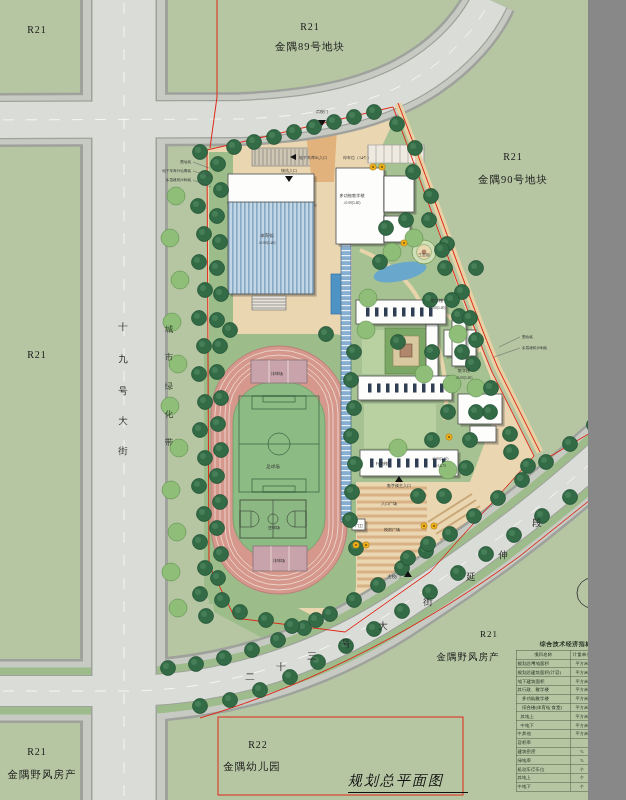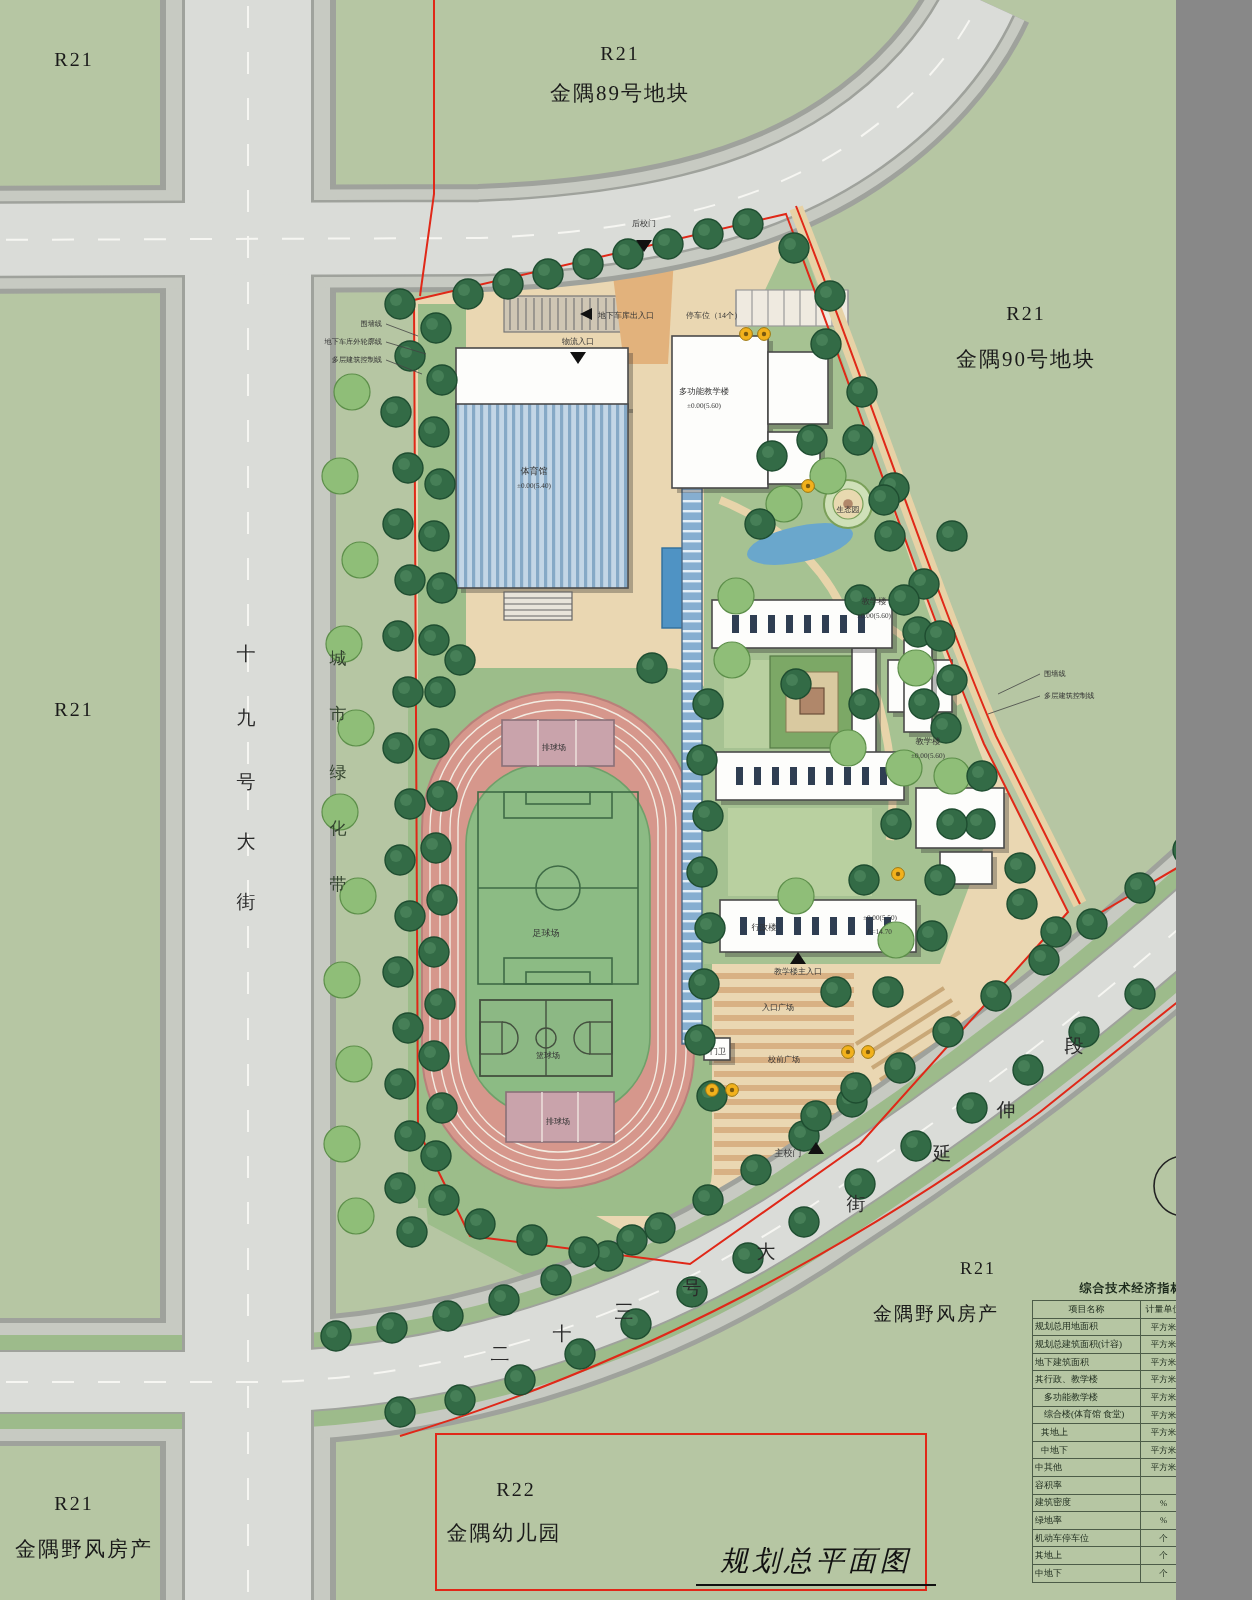--- a/index.html
+++ b/index.html
@@ -16,21 +16,21 @@
   #eco-table td,#eco-table th{border:1px solid #4c5c48;padding:0 2px;height:16.6px;
                font-size:9px;font-weight:normal;line-height:1;overflow:hidden;
                white-space:nowrap;text-align:left;}
   #eco-table th{text-align:center;font-size:9px;}
   #eco-table td.val{font-size:12px;text-align:center;letter-spacing:.5px;color:#222;}
   #eco-table td.unit{text-align:center;font-size:8.5px;}
   #eco-table col.c-name{width:108px}
   #eco-table col.c-unit{width:46px}
   #eco-table col.c-val{width:58px}
   .gchar{display:inline-block;width:9px;font-size:8.5px;color:#1c2a1c;}
-  #plan-title{position:absolute;left:348px;top:772px;width:120px;text-align:center;
+  #plan-title{position:absolute;left:348px;top:772px;width:120px;
               font-size:14px;font-style:italic;letter-spacing:2px;color:#111;
               border-bottom:1.5px solid #111;padding-bottom:2px;}
 </style>
 </head>
 <body>
 
 <div id="stage">
 <svg id="map" width="626" height="800" viewBox="0 0 626 800">
   <defs>
     <pattern id="gymStripes" width="4" height="8" patternUnits="userSpaceOnUse">

